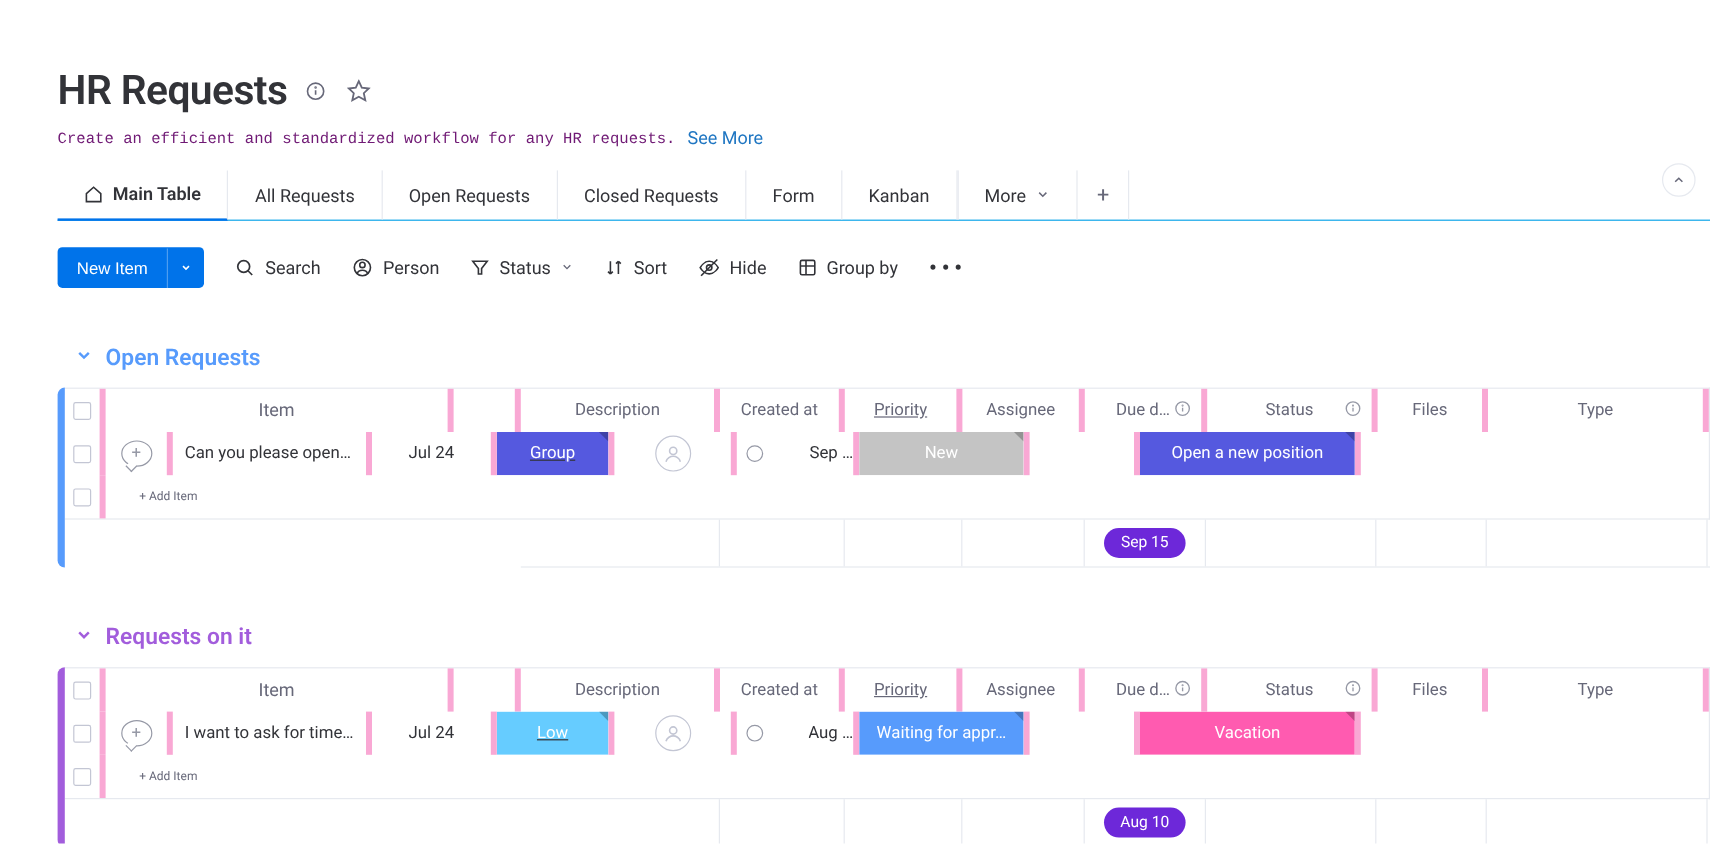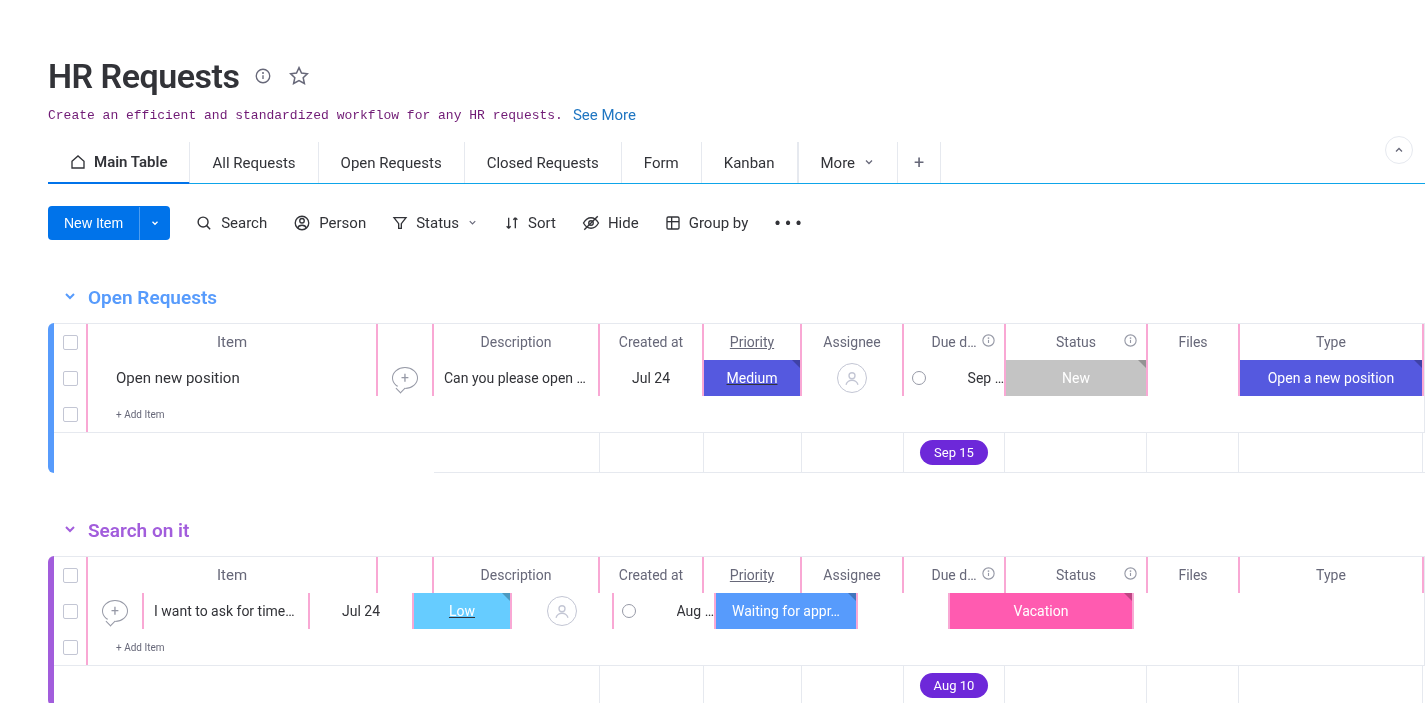--- a/index.html
+++ b/index.html
@@ -40,21 +40,21 @@
 .group { margin-top: 46px; }
 .group-header { display: flex; align-items: center; gap: 10px; margin-left: 14px; }
 .group-header .chevron { cursor: pointer; }
 .group-title { font-size: 19px; font-weight: 600; }
 
 .table-wrap { margin-top: 14px; position: relative; }
 .left-indicator { position: absolute; left: 0; top: 0; bottom: 0; width: 6px; border-top-left-radius: 6px; border-bottom-left-radius: 6px; }
 .table { border: 1px solid #e6e9ef; border-left: none; margin-left: 6px; }
 .row { display: flex; height: 36px; align-items: stretch; }
 .row.header { color: #676879; font-size: 14px; }
-.row > .cell { border-right: 2px solid #f9a8d4; display: flex; align-items: center; justify-content: center; overflow:hidden; white-space:nowrap; }
+.row > .cell { border-right: 5px solid #f9a8d4; display: flex; align-items: center; justify-content: center; overflow:hidden; white-space:nowrap; }
 .cell.check { width: 34px; flex: none; }
 .cell.item { width: 290px; flex: none; justify-content: flex-start; padding-left: 28px; font-size: 15px;}
 .row.header .cell.item { justify-content: center; padding-left: 0; }
 .cell.chat { width: 56px; flex: none; }
 .cell.desc { width: 166px; flex: none; font-size: 14px; padding: 0 10px; text-overflow: ellipsis; overflow:hidden;}
 .cell.created { width: 104px; flex: none; font-size: 14px;}
 .cell.priority { width: 98px; flex: none; text-decoration: underline; }
 .cell.assignee { width: 102px; flex: none; }
 .cell.due { width: 102px; flex: none; font-size: 14px; justify-content: space-between; padding-left: 8px; gap:6px; position:relative;}
 .row.header .cell.due { justify-content: center; padding-left: 0;}
@@ -253,35 +253,32 @@
             </div>
           <div class="cell files">Files</div>
           <div class="cell type">Type</div>
           <div class="cell end"></div>
         </div>
         <div class="data-rows">
   <div class="row">
     <div class="cell check">
                 <div class="checkbox"></div>
               </div>
-    <div class="cell item">
-                <span class="item-text">Open new position</span>
-              </div>
     <div class="cell chat">
                 <div class="chat-bubble">+</div>
               </div>
     <div class="cell desc">
                 <span class="desc-text">Can you please open a…</span>
               </div>
     <div class="cell created">
                 <span class="created-text">Jul 24</span>
               </div>
     <div class="cell priority">
                 <div class="pill priority-pill" style="background: rgb(85, 89, 223);">
-                  <span class="priority-text">Medium</span>
+                  <span class="priority-text">Group</span>
                   <span class="pill-corner"></span>
                 </div>
               </div>
     <div class="cell assignee">
                 <div class="avatar">
                   <svg width="18" height="18" viewBox="0 0 24 24" fill="none" stroke="currentColor" stroke-width="1.8">
                     <circle cx="12" cy="9" r="4"></circle>
                     <path d="M4 21c1-4 5-6 8-6s7 2 8 6"></path>
                   </svg>
                 </div>
@@ -331,21 +328,21 @@
     </div>
   </div>
 
   <div class="group">
     <div class="group-header">
       <span class="chevron">
         <svg width="16" height="16" viewBox="0 0 24 24" fill="none" stroke="currentColor" stroke-width="3" style="stroke: rgb(162, 93, 220);">
             <polyline points="6 9 12 15 18 9"></polyline>
           </svg>
       </span>
-      <span class="group-title" style="color: rgb(162, 93, 220);">Search on it</span>
+      <span class="group-title" style="color: rgb(162, 93, 220);">Requests on it</span>
     </div>
     <div class="table-wrap">
       <div class="left-indicator" style="background: rgb(162, 93, 220);"></div>
       <div class="table">
         <div class="row header">
           <div class="cell check">
               <div class="checkbox"></div>
             </div>
           <div class="cell item">Item</div>
           <div class="cell chat"></div>

